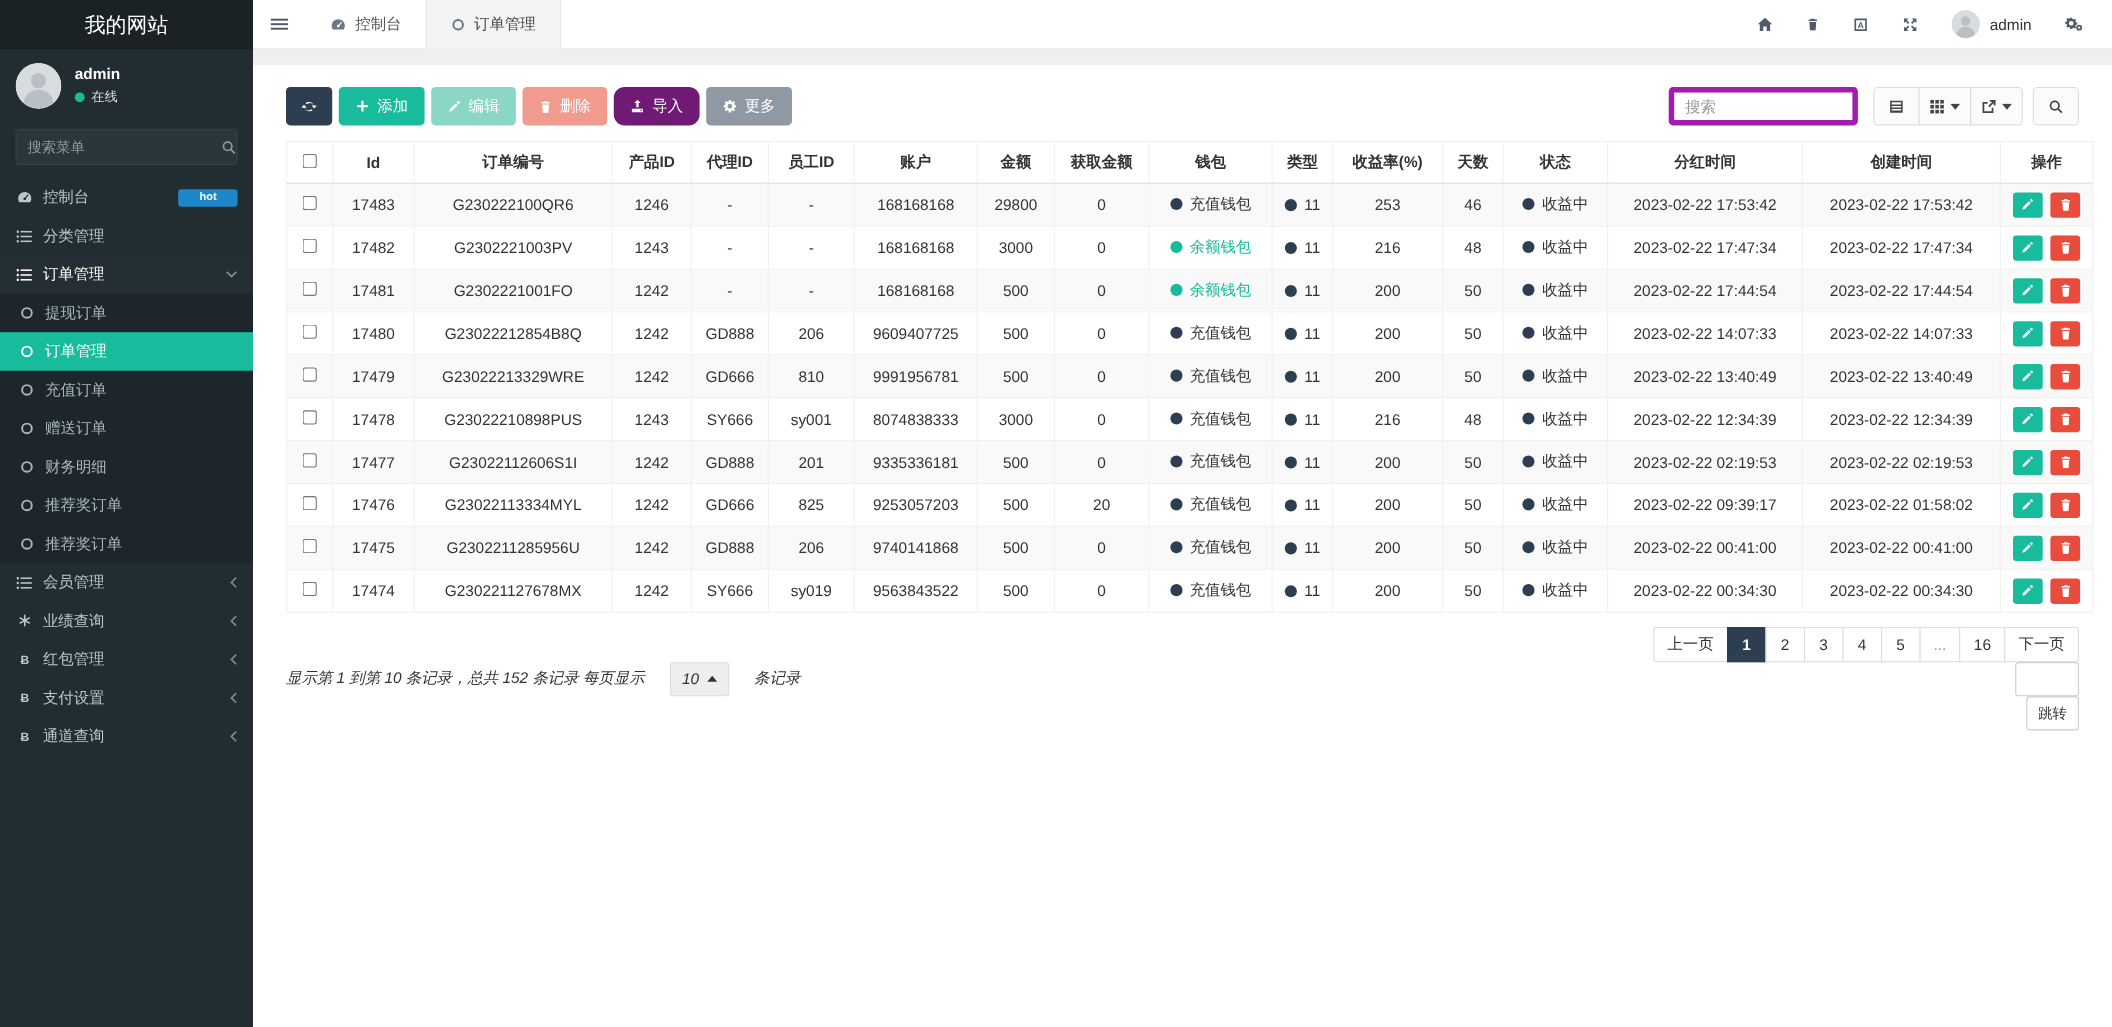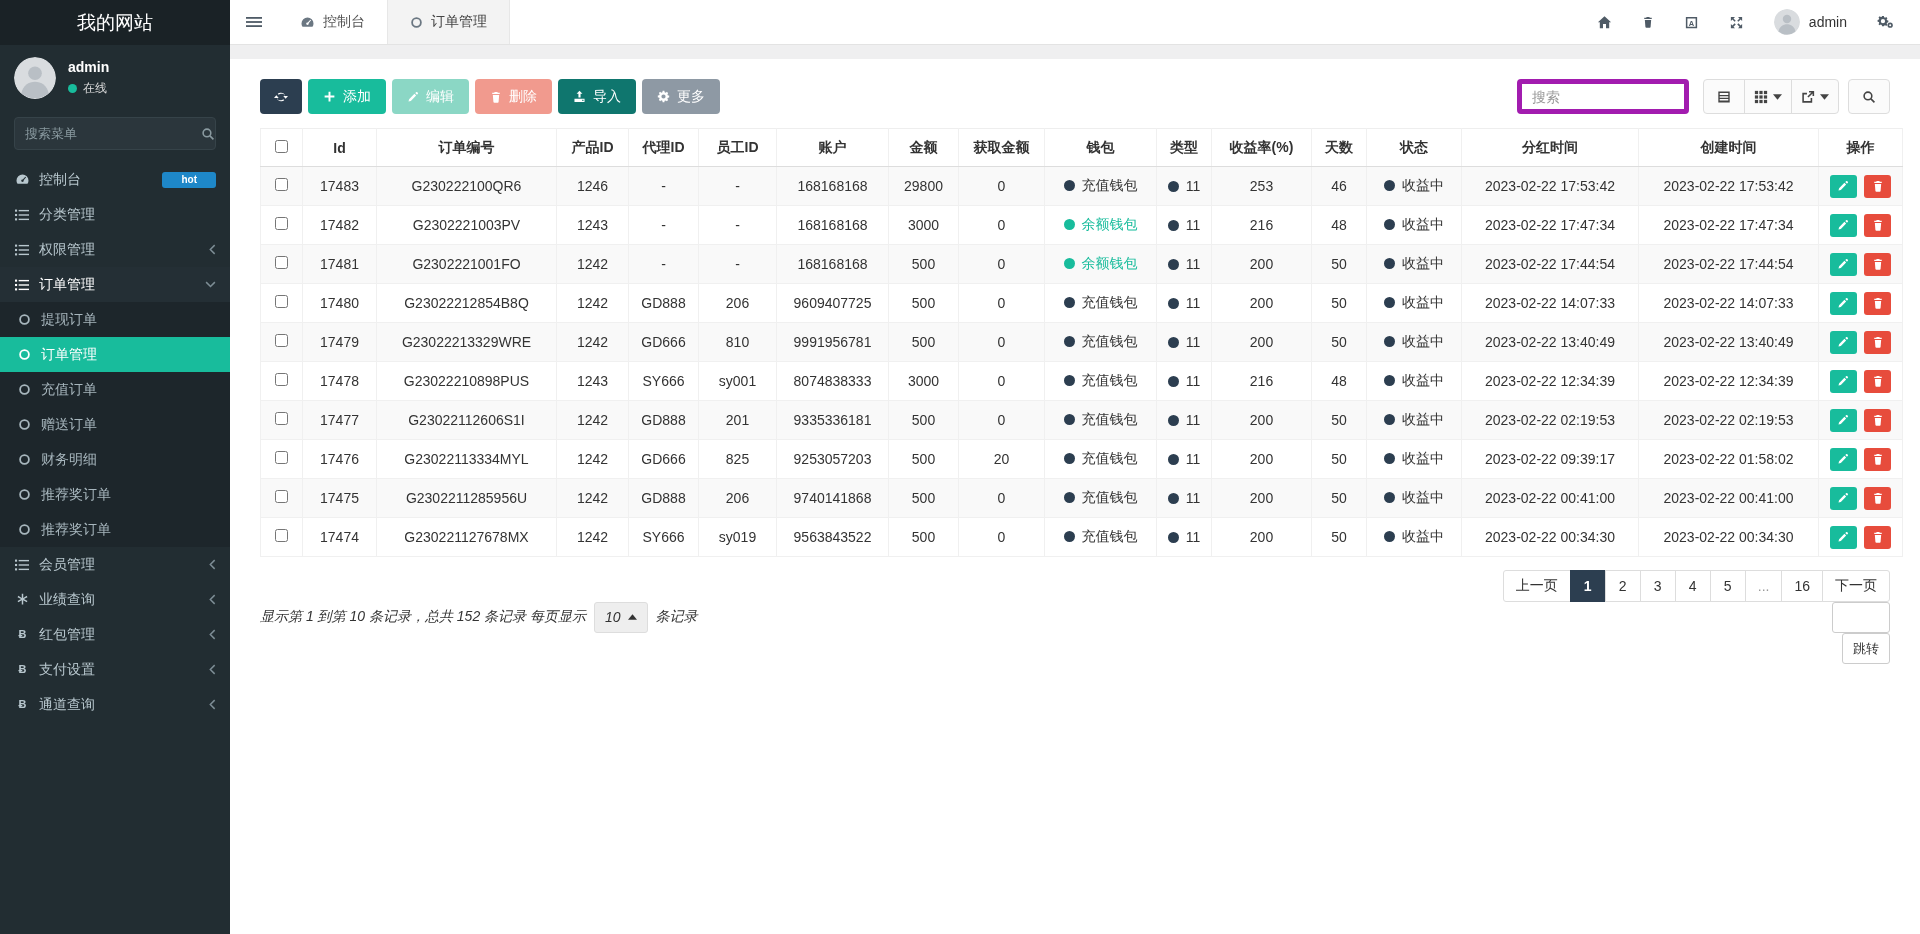--- a/index.html
+++ b/index.html
@@ -52,21 +52,21 @@
   .content { flex:1; padding-top:14px; overflow:hidden; }
   .panel { background:#fff; height:100%; padding:20px 30px 0; }
 
   
   .toolbar { display:flex; align-items:center; margin-bottom:14px; }
   .btn { height:35px; border:none; border-radius:4px; color:#fff; font-size:14px; font-family:inherit; display:inline-flex; align-items:center; gap:7px; padding:0 15px; margin-right:6px; cursor:pointer; }
   .btn-refresh { background:#2c3e50; width:42px; justify-content:center; padding:0; }
   .btn-add { background:#18bc9c; }
   .btn-edit { background:#8bd7c5; }
   .btn-del { background:#f19a8e; }
-  .btn-import { background:#0f766e; }
+  .btn-import { background:#701a75;border-radius:10px; }
   .btn-more { background:#8e99a4; }
   .toolbar-right { margin-left:auto; display:flex; align-items:center; }
   .search-input { width:172px; height:35px; border:5px solid #a21caf; border-radius:4px; padding:0 10px; font-size:14px; font-family:inherit; color:#333; outline:none; margin-right:14px; }
   .search-input::placeholder { color:#999; }
   .btn-group { display:flex; margin-right:10px; }
   .gbtn { height:35px; min-width:42px; background:#fbfbfb; border:1px solid #ddd; color:#444; display:inline-flex; align-items:center; justify-content:center; gap:5px; padding:0 9px; margin-left:-1px; cursor:pointer; }
   .btn-group .gbtn:first-child { border-radius:4px 0 0 4px; margin-left:0; }
   .btn-group .gbtn:last-child { border-radius:0 4px 4px 0; }
   .gbtn.single { border-radius:4px; }
 
@@ -80,21 +80,21 @@
   .dot-navy { background:#2c3e50; }
   .dot-teal { background:#18bc9c; }
   .wallet-teal { color:#18bc9c; }
   .op { width:27px; height:23px; border:none; border-radius:3px; color:#fff; display:inline-flex; align-items:center; justify-content:center; margin:0 2px; cursor:pointer; }
   .op-edit { background:#18bc9c; }
   .op-del { background:#e74c3c; }
 
   
   .table-footer { display:flex; align-items:center; padding:13px 0 12px; font-size:14px; color:#333; }
   .summary { display:flex; align-items:center;font-style:italic; }
-  .page-size-btn { display:inline-flex; align-items:center; gap:7px; height:31px; padding:0 10px; background:#eee; border:1px solid #ddd; border-radius:3px; margin:0 8px; color:#333; cursor:pointer; }
+  .page-size-btn { display:inline-flex; align-items:center; gap:7px; height:31px; padding:0 10px; background:#eee; border:1px solid #ddd; border-radius:3px; margin:0 23px; color:#333; cursor:pointer; }
   .pager-zone { margin-left:auto; display:flex; align-items:flex-end;flex-direction:column; }
   .pagination { display:flex; list-style:none; }
   .pagination li { min-width:36px; height:32px; border:1px solid #ddd; margin-left:-1px; display:flex; align-items:center; justify-content:center; padding:0 12px; background:#fff; color:#333; font-size:14px; cursor:pointer; }
   .pagination li:first-child { border-radius:3px 0 0 3px; margin-left:0; }
   .pagination li:last-child { border-radius:0 3px 3px 0; }
   .pagination li.active { background:#2c3e50; border-color:#2c3e50; color:#fff; font-weight:bold; }
   .pagination li.dots { color:#999; }
   .jump-input { width:58px; height:31px; border:1px solid #ccc; border-radius:3px; margin-left:22px; outline:none; padding:0 6px; font-family:inherit; }
   .jump-btn { height:31px; padding:0 10px; margin-left:8px; background:#fff; border:1px solid #ccc; border-radius:3px; font-size:13px; font-family:inherit; color:#333; cursor:pointer; }
 </style>
@@ -145,39 +145,20 @@
             <rect x="0" y="1.8" width="2.4" height="2.4"></rect>
             <rect x="4.2" y="2.2" width="11.8" height="1.6"></rect>
             <rect x="0" y="6.8" width="2.4" height="2.4"></rect>
             <rect x="4.2" y="7.2" width="11.8" height="1.6"></rect>
             <rect x="0" y="11.8" width="2.4" height="2.4"></rect>
             <rect x="4.2" y="12.2" width="11.8" height="1.6"></rect>
           </svg>
         </span>
     <span class="mi-label">分类管理</span>
 
-  </div>
-      <div class="menu-item">
-    <span class="mi-icon">
-          <svg viewBox="0 0 16 16" width="14" height="14" fill="currentColor">
-            <rect x="0" y="1.8" width="2.4" height="2.4"></rect>
-            <rect x="4.2" y="2.2" width="11.8" height="1.6"></rect>
-            <rect x="0" y="6.8" width="2.4" height="2.4"></rect>
-            <rect x="4.2" y="7.2" width="11.8" height="1.6"></rect>
-            <rect x="0" y="11.8" width="2.4" height="2.4"></rect>
-            <rect x="4.2" y="12.2" width="11.8" height="1.6"></rect>
-          </svg>
-        </span>
-    <span class="mi-label">权限管理</span>
-
-    <span class="mi-right">
-          <svg viewBox="0 0 8 12" width="7" height="11" fill="none" stroke="currentColor" stroke-width="1.7">
-            <path d="M6.5 1 1.5 6l5 5"></path>
-          </svg>
-        </span>
   </div>
       <div class="menu-item expanded">
     <span class="mi-icon">
           <svg viewBox="0 0 16 16" width="14" height="14" fill="currentColor">
             <rect x="0" y="1.8" width="2.4" height="2.4"></rect>
             <rect x="4.2" y="2.2" width="11.8" height="1.6"></rect>
             <rect x="0" y="6.8" width="2.4" height="2.4"></rect>
             <rect x="4.2" y="7.2" width="11.8" height="1.6"></rect>
             <rect x="0" y="11.8" width="2.4" height="2.4"></rect>
             <rect x="4.2" y="12.2" width="11.8" height="1.6"></rect>

